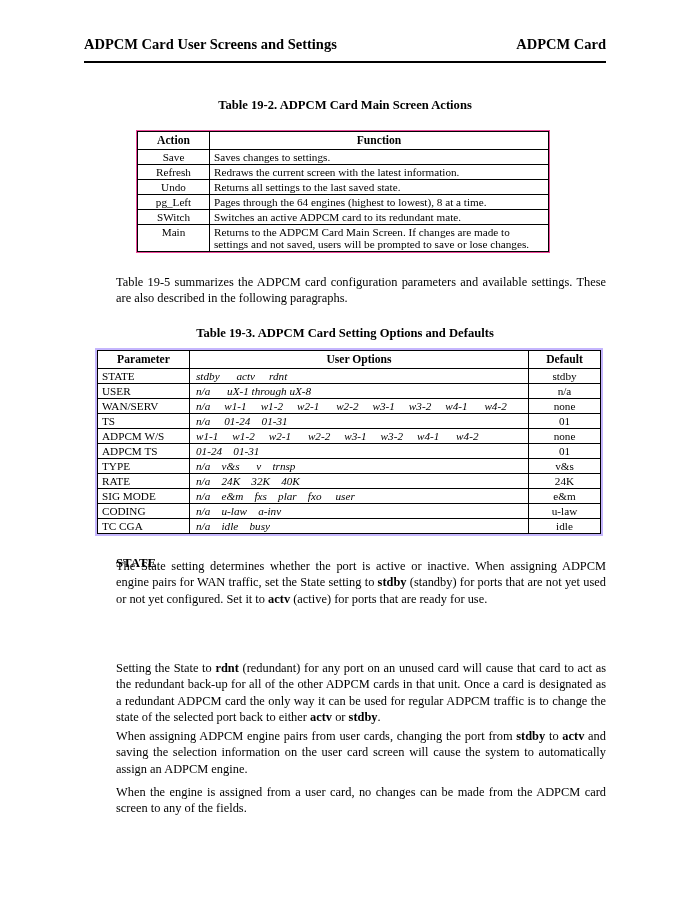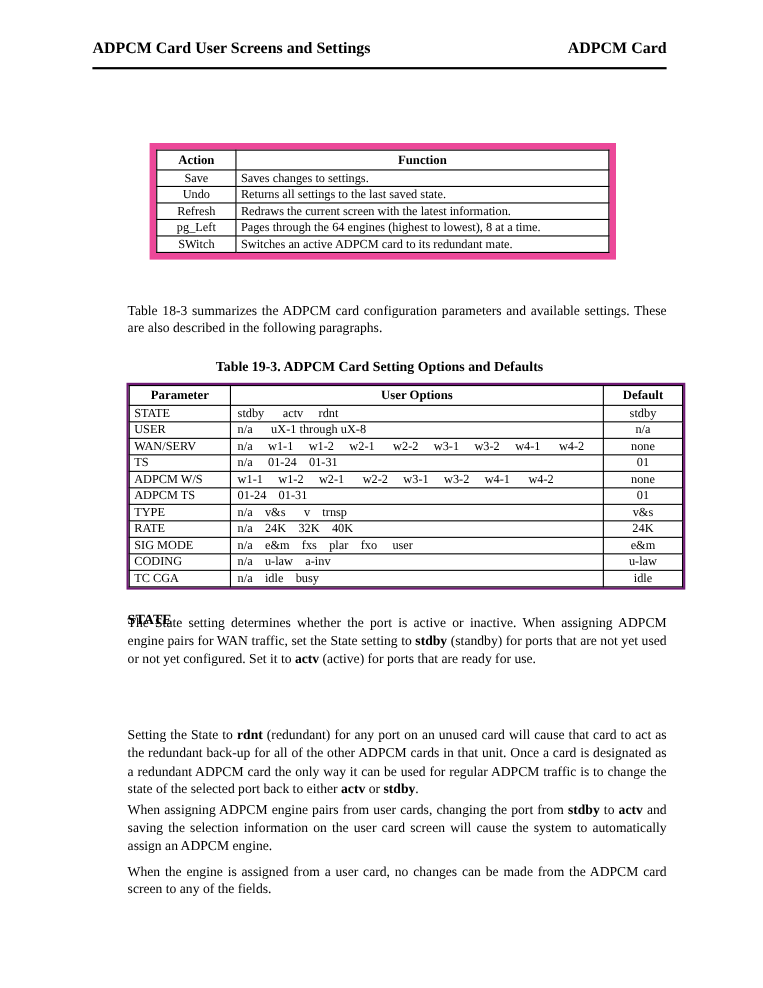--- a/index.html
+++ b/index.html
@@ -80,38 +80,37 @@
   }
   .t-center { text-align: center; }
   .t-left { text-align: left; }
 
   
   #table-actions {
     position: absolute;
     left: 136px;
     top: 130px;
     width: 412px;
-    border: 6px solid #ec4899;
+    border: 1px solid #ec4899;
   }
   #table-actions table { width: 100%; }
   #table-actions col.c1 { width: 72px; }
 
   
   #table-settings {
     position: absolute;
     left: 95px;
     top: 348px;
     width: 504px;
-    border: 2px solid #701a75;
-    margin-left: 20px;
+    border: 2px solid #c4b5fd;
   }
   #table-settings table { width: 100%; }
   #table-settings col.c1 { width: 92px; }
   #table-settings col.c3 { width: 72px; }
-  #table-settings td.optcell { padding-left: 6px; }
+  #table-settings td.optcell { padding-left: 6px; font-style: italic; }
   #table-settings .opts {
     display: block;
     white-space: pre;
   }
 
   
   .para {
     position: absolute;
     font-size: 12.4px;
     line-height: 1.32;
@@ -151,59 +150,64 @@
 <body>
 
 <div class="page">
 
   <div class="header">
     <div>ADPCM Card User Screens and Settings</div>
     <div>ADPCM Card</div>
   </div>
   <div class="header-rule"></div>
 
+  <div class="caption" id="caption-19-2">Table 19-2. ADPCM Card Main Screen Actions</div>
 
   <div id="table-actions">
     <table>
       <colgroup>
           <col class="c1">
           <col class="c2">
         </colgroup>
       <thead>
         <tr>
           <th class="t-center">Action</th>
           <th class="t-center">Function</th>
         </tr>
       </thead>
       <tbody>
         <tr>
           <td class="t-center">Save</td>
           <td class="t-left">Saves changes to settings.</td>
         </tr>
         <tr>
+          <td class="t-center">Refresh</td>
+          <td class="t-left">Redraws the current screen with the latest information.</td>
+        </tr>
+        <tr>
           <td class="t-center">Undo</td>
           <td class="t-left">Returns all settings to the last saved state.</td>
         </tr>
         <tr>
-          <td class="t-center">Refresh</td>
-          <td class="t-left">Redraws the current screen with the latest information.</td>
-        </tr>
-        <tr>
           <td class="t-center">pg_Left</td>
           <td class="t-left">Pages through the 64 engines (highest to lowest), 8 at a time.</td>
         </tr>
         <tr>
           <td class="t-center">SWitch</td>
           <td class="t-left">Switches an active ADPCM card to its redundant mate.</td>
+        </tr>
+        <tr>
+          <td class="t-center">Main</td>
+          <td class="t-left">Returns to the ADPCM Card Main Screen. If changes are made to settings and not saved, users will be prompted to save or lose changes.</td>
         </tr>
       </tbody>
     </table>
   </div>
 
-  <div class="para" id="para-1">Table 18-3 summarizes the ADPCM card configuration parameters and available settings. These are also described in the following paragraphs.</div>
+  <div class="para" id="para-1">Table 19-5 summarizes the ADPCM card configuration parameters and available settings. These are also described in the following paragraphs.</div>
 
   <div class="caption" id="caption-19-3">Table 19-3. ADPCM Card Setting Options and Defaults</div>
 
   <div id="table-settings">
     <table>
       <colgroup>
           <col class="c1">
           <col class="c2">
           <col class="c3">
         </colgroup>

